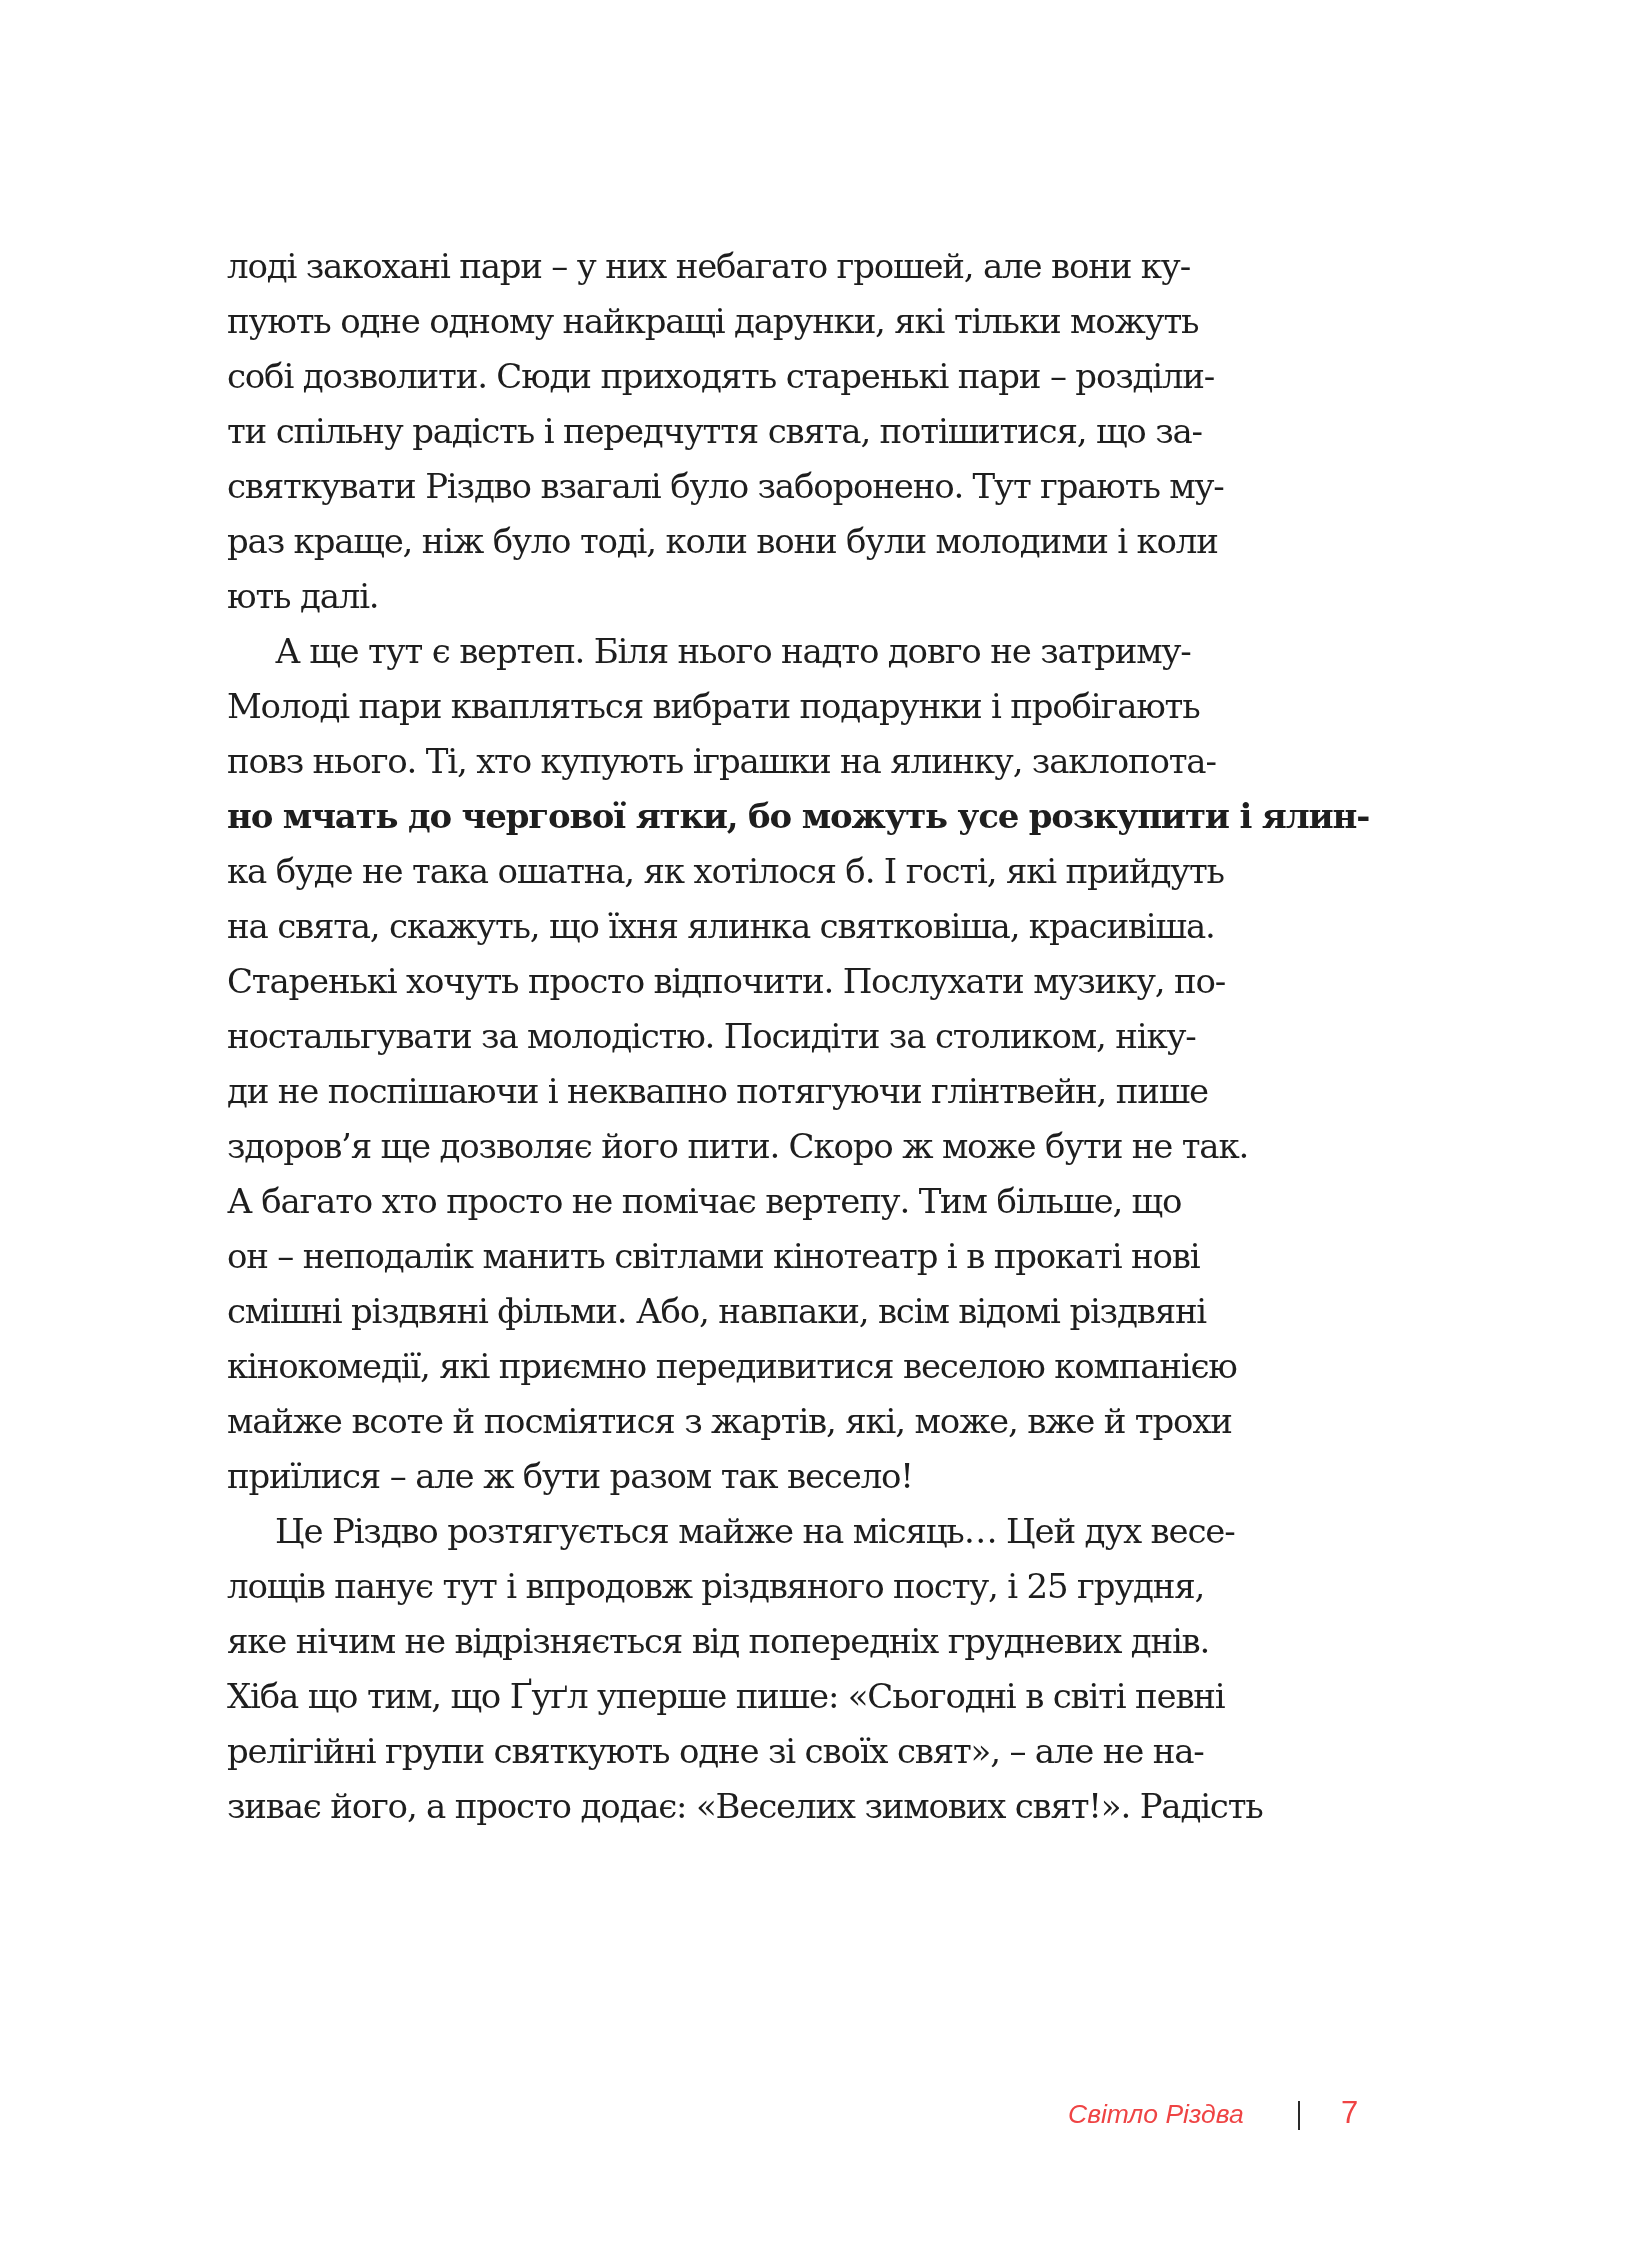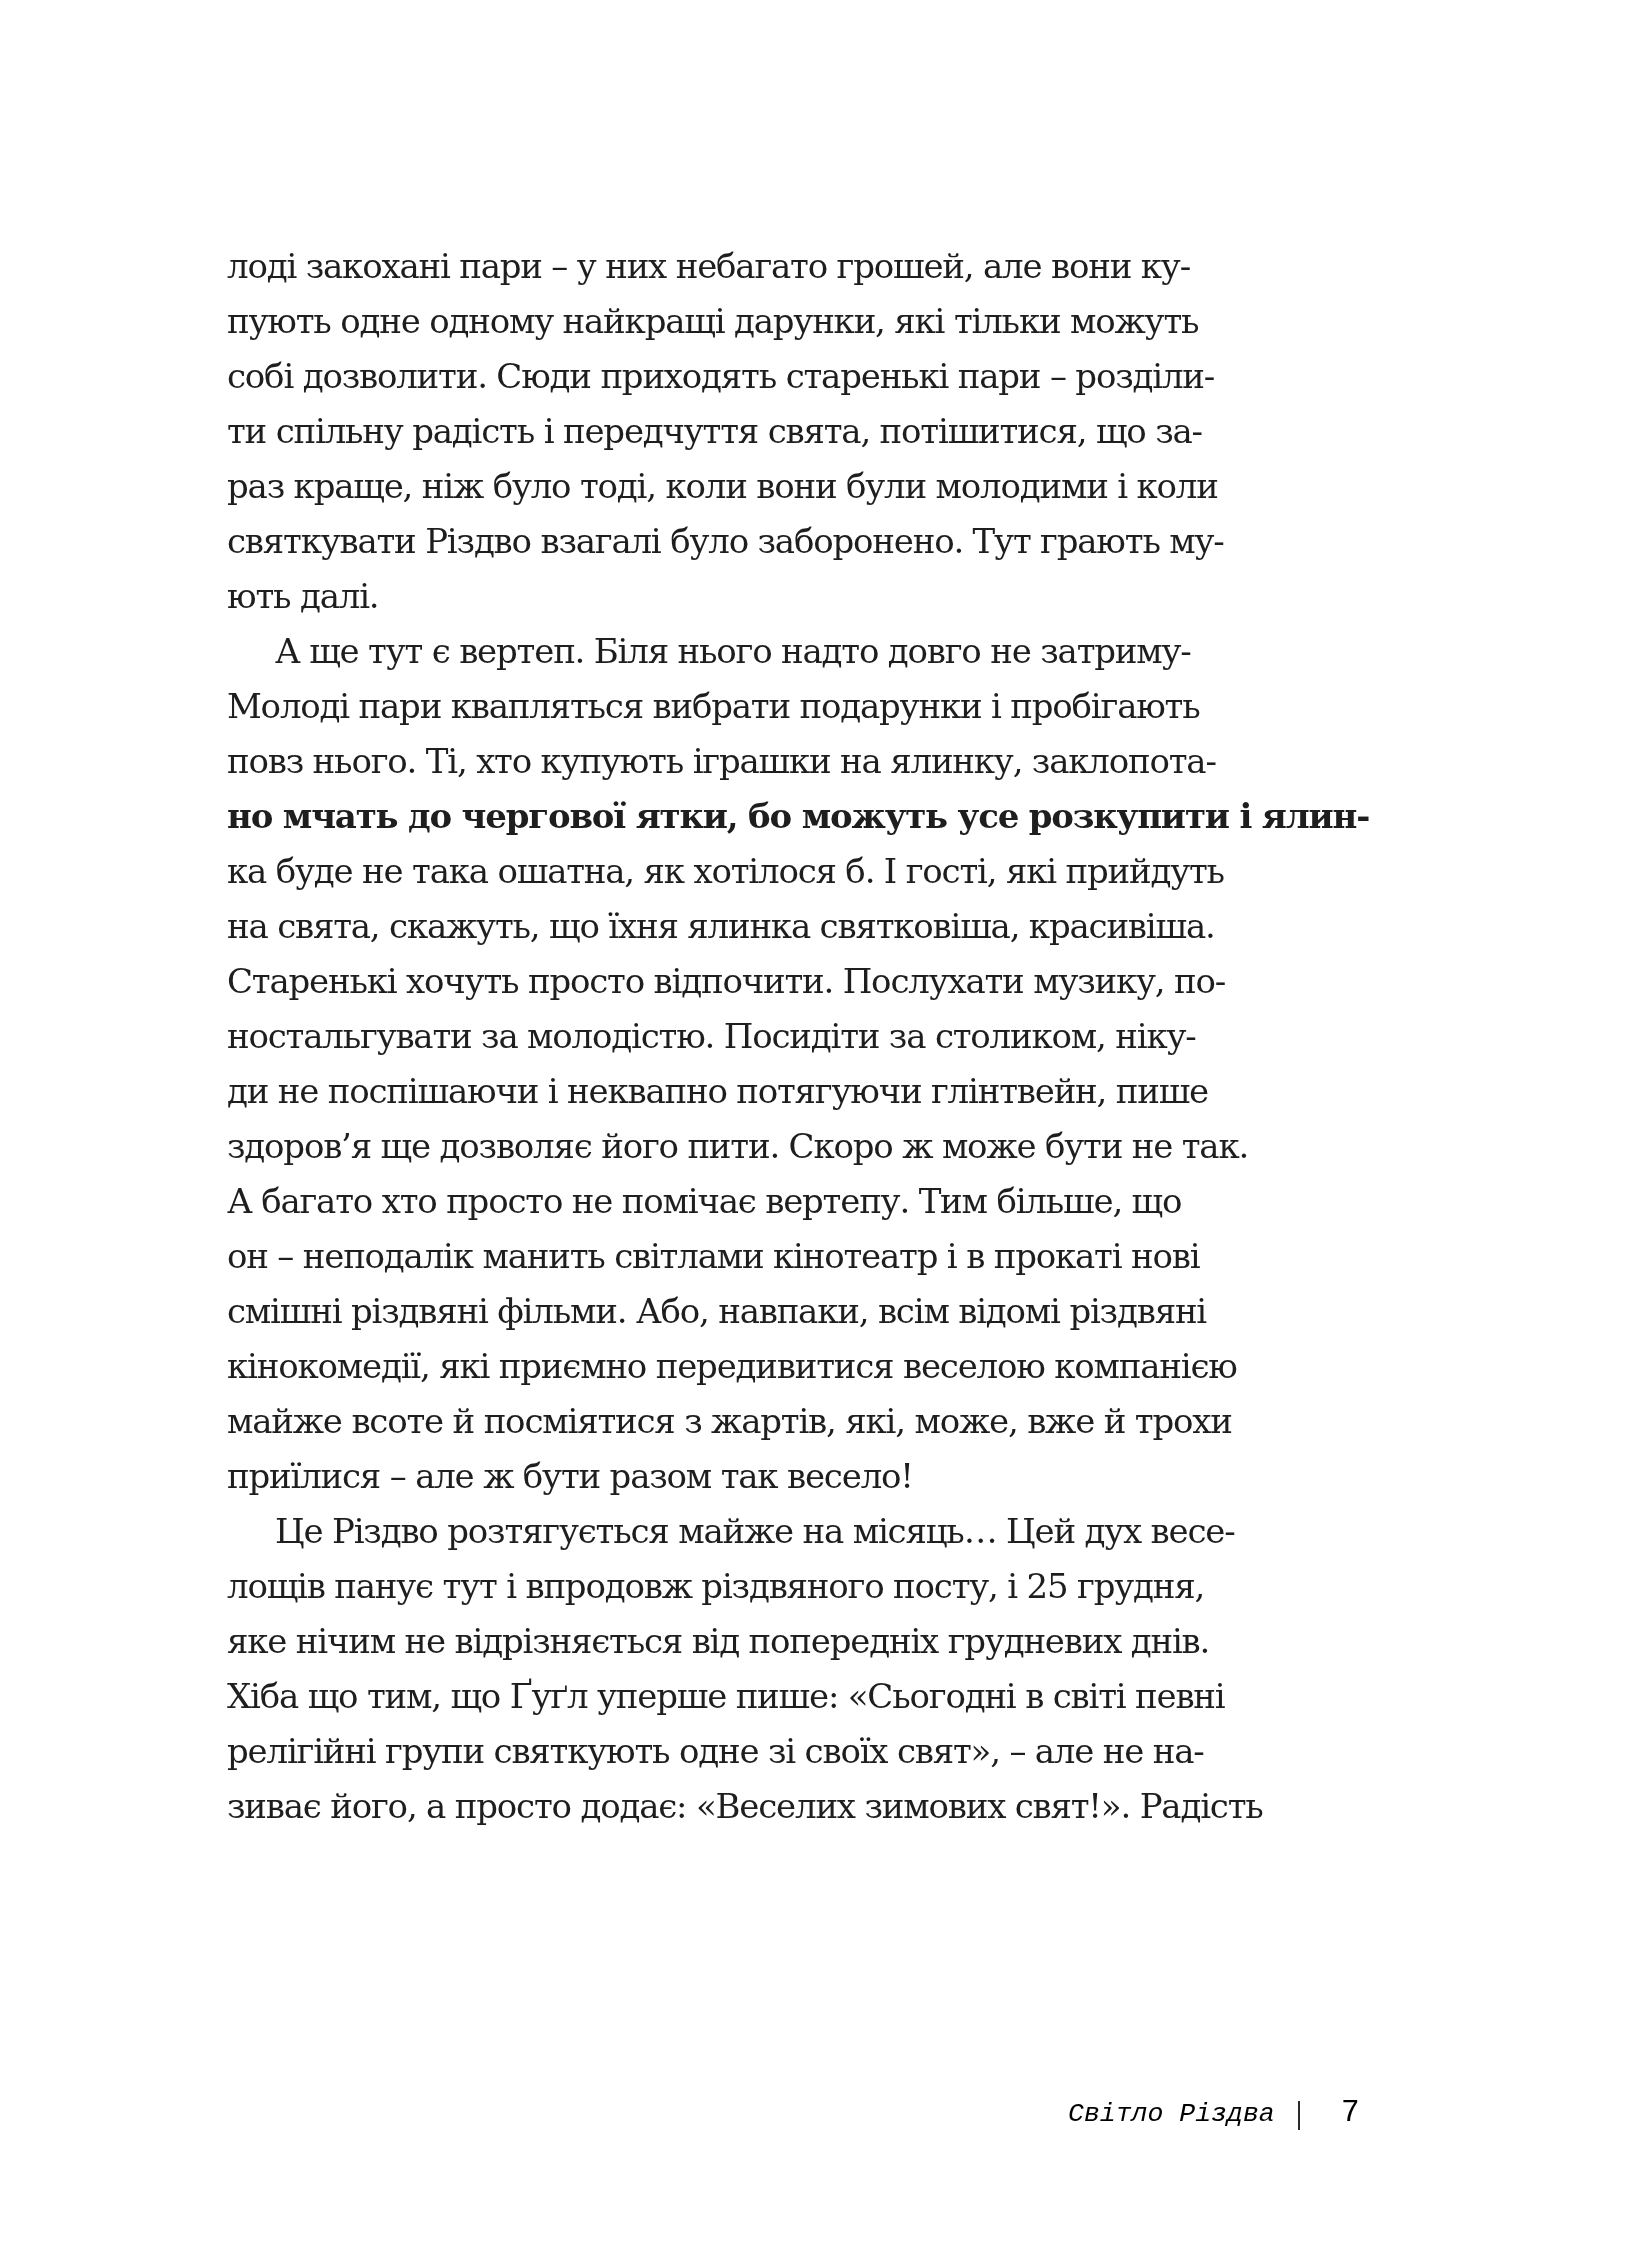--- a/index.html
+++ b/index.html
@@ -44,22 +44,22 @@
     }
     .line.indent {
       padding-left: 48px;
     }
     .footer {
       position: absolute;
       top: 2092px;
       left: 1024px;
       width: 341px;
       height: 51px;
-      font-family: Liberation Mono, monospace;
-      color: #000000;
+      font-family: Liberation Sans, sans-serif;
+      color: #ef4444;
     }
     .footer-title {
       position: absolute;
       left: 44px;
       top: 6.8px;
       font-style: italic;
       font-size: 26.5px;
       letter-spacing: 0px;
     }
     .footer-separator {
@@ -81,22 +81,22 @@
 <body>
 
 <div class="page">
   <div class="text-block">
 
     <div>
       <span class="line" style="word-spacing: 0px; text-align-last: left;">лоді закохані пари – у них небагато грошей, але вони ку-</span>
       <span class="line" style="word-spacing: 0px; text-align-last: left;">пують одне одному найкращі дарунки, які тільки можуть</span>
       <span class="line" style="word-spacing: 0px; text-align-last: left;">собі дозволити. Сюди приходять старенькі пари – розділи-</span>
       <span class="line" style="word-spacing: 0px; text-align-last: left;">ти спільну радість і передчуття свята, потішитися, що за-</span>
+      <span class="line" style="word-spacing: 0px; text-align-last: left;">святкувати Різдво взагалі було заборонено. Тут грають му-</span>
       <span class="line" style="word-spacing: 0px; text-align-last: left;">раз краще, ніж було тоді, коли вони були молодими і коли</span>
-      <span class="line" style="word-spacing: 0px; text-align-last: left;">святкувати Різдво взагалі було заборонено. Тут грають му-</span>
       <span class="line last">ють далі.</span>
     </div>
 
     <div>
       <span class="line indent" style="word-spacing: 0px; text-align-last: left;">А ще тут є вертеп. Біля нього надто довго не затриму-</span>
       <span class="line" style="word-spacing: 0px; text-align-last: left;">Молоді пари кваплятьcя вибрати подарунки і пробігають</span>
       <span class="line" style="word-spacing: 0px; text-align-last: left;">повз нього. Ті, хто купують іграшки на ялинку, заклопота-</span>
       <span class="line" style="word-spacing: 0px; text-align-last: left; font-weight: bold;">но мчать до чергової ятки, бо можуть усе розкупити і ялин-</span>
       <span class="line" style="word-spacing: 0px; text-align-last: left;">ка буде не така ошатна, як хотілося б. І гості, які прийдуть</span>
       <span class="line" style="word-spacing: 0px; text-align-last: left;">на свята, скажуть, що їхня ялинка святковіша, красивіша.</span>

